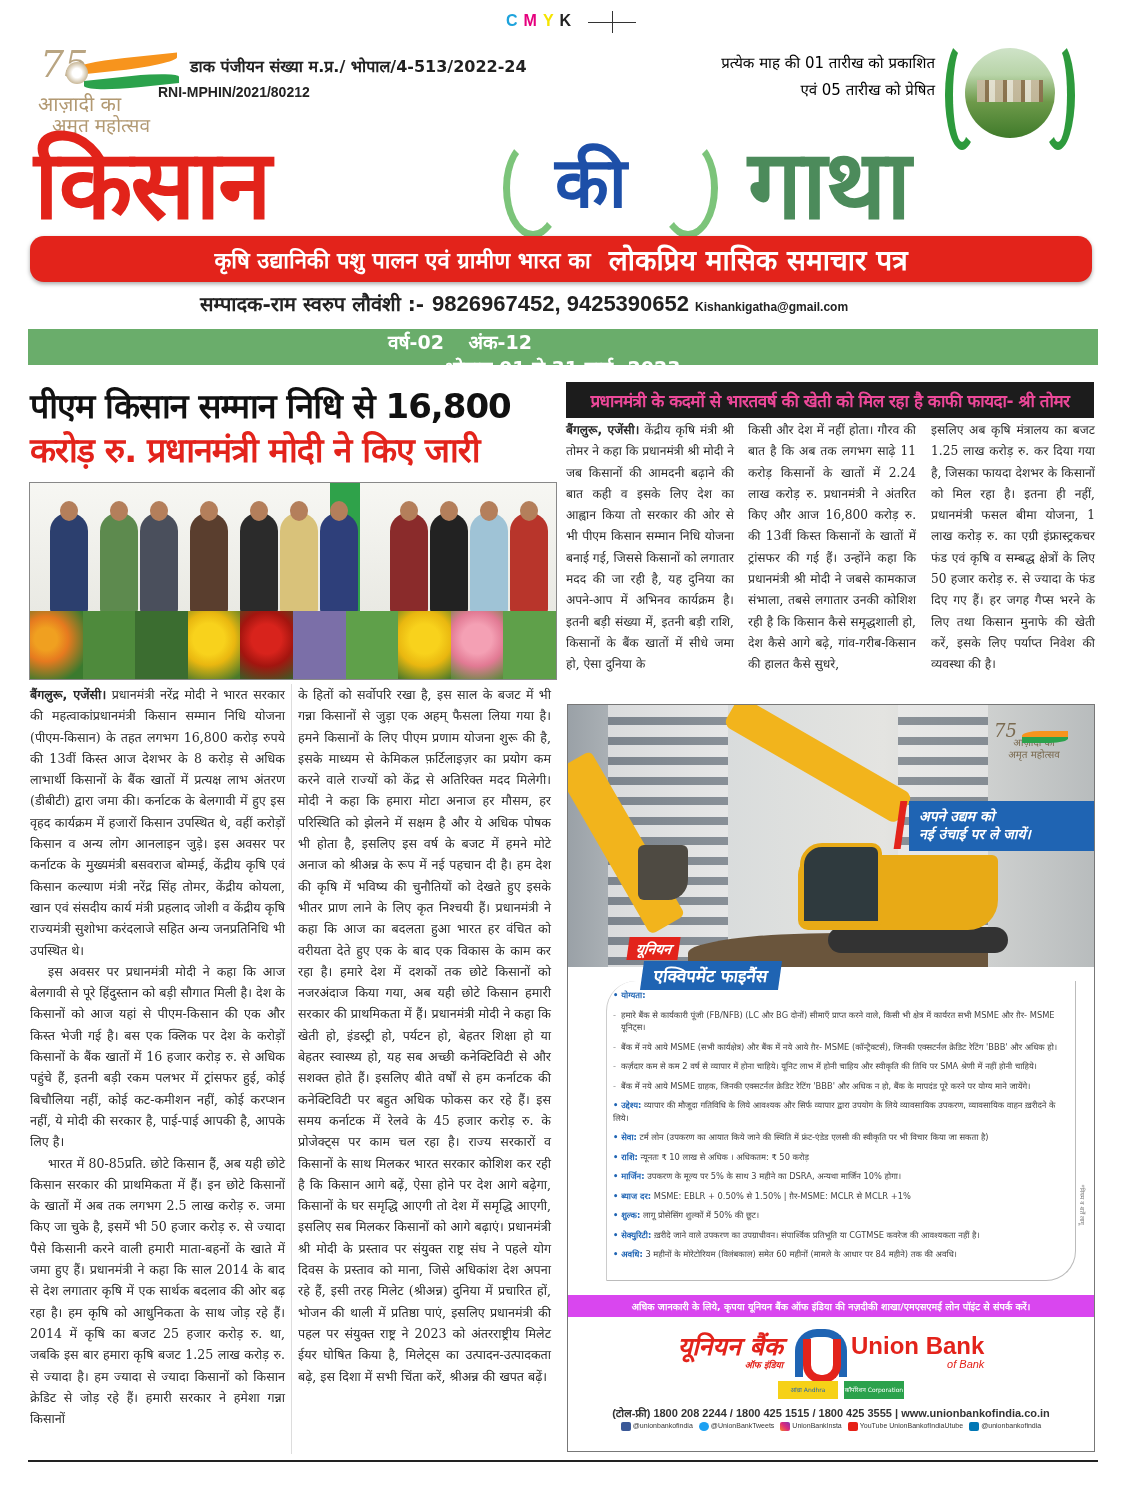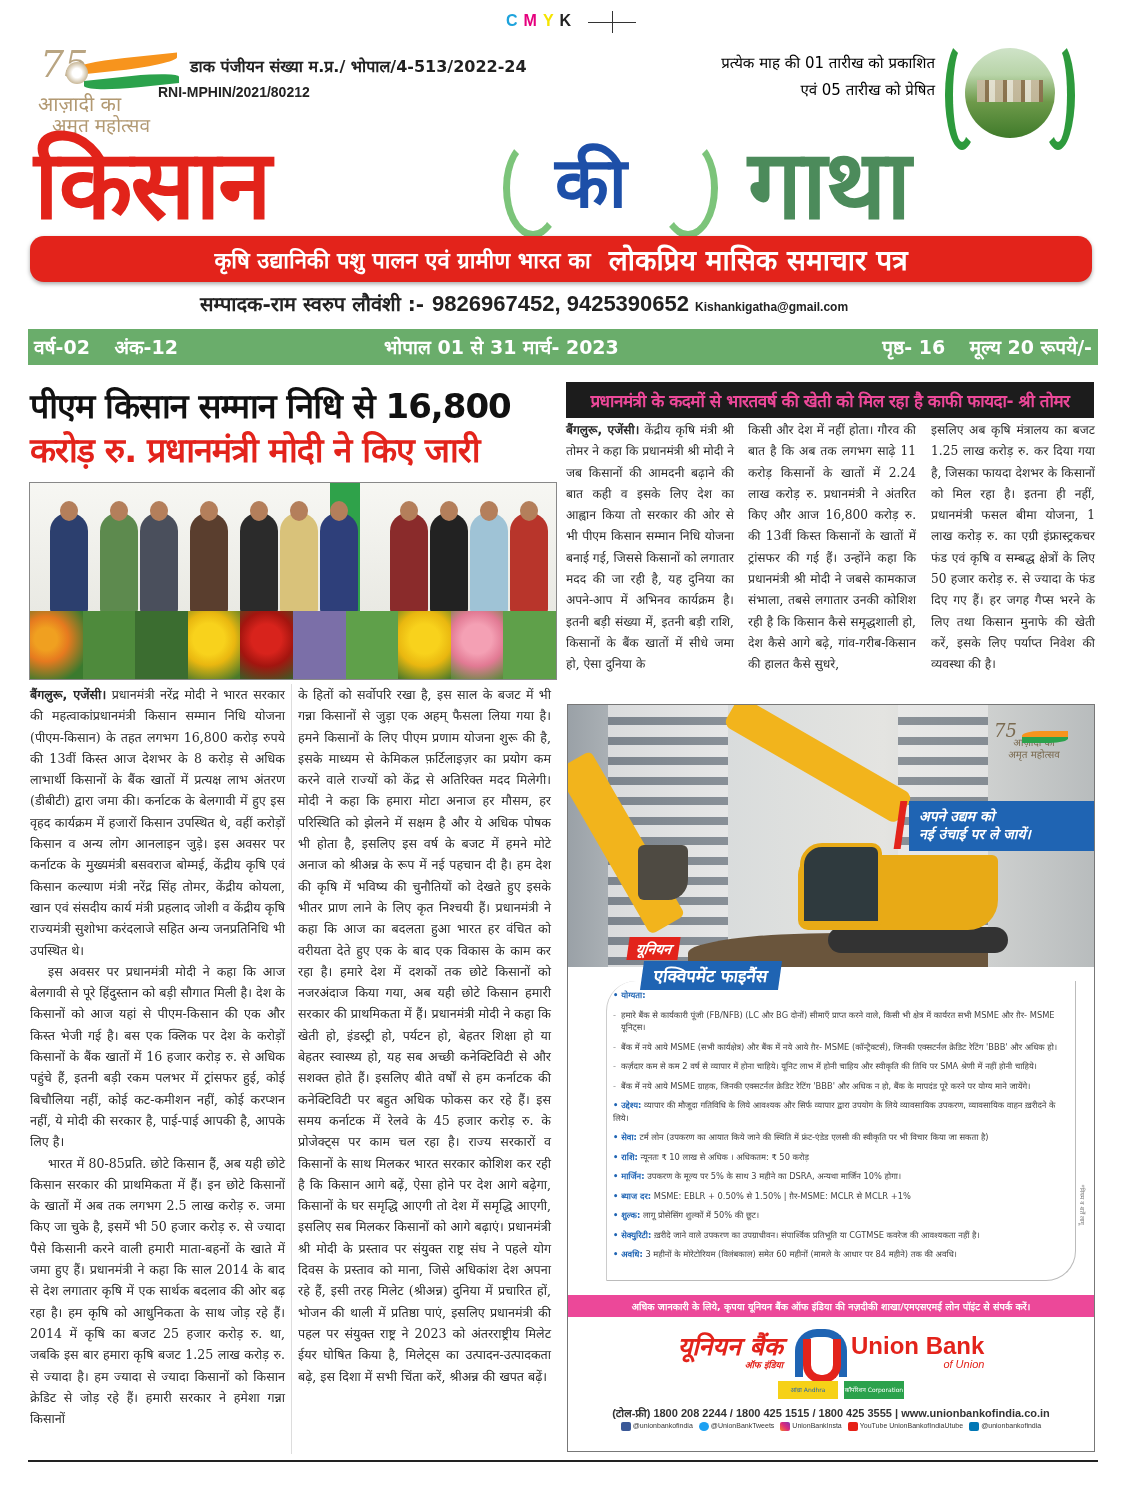--- a/index.html
+++ b/index.html
@@ -43,21 +43,21 @@
 
   .tagline-bar { position: absolute; top: 236px; left: 30px; width: 1062px; height: 46px; background: #e3231b; border-radius: 14px; color: #fff; display: flex; align-items: center; justify-content: center; box-shadow: 0 2px 4px rgba(0,0,0,.35); gap: 8px; }
   .tagline-bar .small { font-size: 22px; font-weight: bold; margin-right: 10px; }
   .tagline-bar .big { font-size: 28px; font-weight: bold; }
 
   .editor-line { position: absolute; top: 290px; left: 200px; width: 900px; font-weight: bold; display: flex; align-items: baseline; }
   .editor-line .ed { font-size: 20px; }
   .editor-line .ph { font-family: "Liberation Sans", sans-serif; font-size: 22px; margin-left: 8px; }
   .editor-line .mail { font-family: "Liberation Sans", sans-serif; font-size: 12px; margin-left: 6px; }
 
-  .issue-bar { position: absolute; top: 329px; left: 28px; width: 1070px; height: 36px; background: #6aad6b; color: #fff; font-weight: bold; font-size: 19px; display: flex; align-items: center; padding: 0 6px; }
+  .issue-bar { position: absolute; top: 329px; left: 28px; width: 1070px; height: 36px; background: #6aad6b; color: #fff; font-weight: bold; font-size: 19px; display: flex; align-items: center; padding: 0 6px; flex-direction: column; }
   .issue-bar .left { width: 350px; }
   .issue-bar .left span + span { margin-left: 18px; }
   .issue-bar .mid { flex: 1; }
   .issue-bar .right span + span { margin-left: 18px; }
 
   
   .headline { position: absolute; top: 384px; left: 30px; width: 525px; font-weight: bold; font-size: 34px; line-height: 44px; letter-spacing: -1px; }
   .headline .l1 { color: #111; display: block; }
   .headline .l2 { color: #e3231b; display: block; }
 
@@ -100,21 +100,21 @@
   .ad-slogan::before { content: ""; position: absolute; left: -12px; top: 0; width: 7px; height: 48px; background: #e3231b; transform: skewX(-8deg); }
   .ad-brand1 { position: absolute; left: 60px; top: 232px; background: #e3231b; color: #fff; font-weight: bold; font-style: italic; font-size: 14px; padding: 2px 8px; transform: skewX(-8deg); }
   .ad-brand2 { position: absolute; left: 74px; top: 256px; background: #1f64b3; color: #fff; font-weight: bold; font-size: 17px; padding: 3px 12px; transform: skewX(-8deg); z-index: 2; }
   .ad-body { position: absolute; left: 38px; top: 276px; width: 470px; height: 300px; border: 1px solid #bbb; border-top: none; border-radius: 0 0 30px 0; border-left: 1px solid #ccc; border-radius: 30px 0 30px 0; padding: 8px 8px 2px 6px; font-size: 8.3px; color: #444; line-height: 12.5px; }
   .ad-body .item { margin-bottom: 7px; }
   .ad-body .item .k { color: #1f64b3; font-weight: bold; }
   .ad-body .item.bullet::before { content: "• "; color: #1f64b3; font-weight: bold; }
   .ad-body .sub { padding-left: 8px; position: relative; margin-bottom: 7px; }
   .ad-body .sub::before { content: "-"; position: absolute; left: 0; color: #999; }
   .ad-side-note { position: absolute; right: 8px; top: 520px; font-size: 6px; color: #777; transform: rotate(90deg); transform-origin: right top; white-space: nowrap; }
-  .ad-red-band { position: absolute; left: 0; top: 590px; width: 100%; height: 22px; background: #ec4899; color: #fff; font-size: 9.5px; font-weight: bold; display: flex; align-items: center; justify-content: center; }
+  .ad-red-band { position: absolute; left: 0; top: 590px; width: 100%; height: 22px; background: #d946ef; color: #fff; font-size: 9.5px; font-weight: bold; display: flex; align-items: center; justify-content: center; }
   .ub-logo { position: absolute; top: 620px; left: 0; width: 100%; height: 54px; display: flex; align-items: center; justify-content: center; }
   .ub-logo .hi { color: #e3231b; font-weight: bold; font-style: italic; font-size: 25px; line-height: 26px; text-align: right; }
   .ub-logo .hi small { display: block; font-size: 9px; line-height: 10px; }
   .ub-logo .mark { width: 44px; height: 46px; margin: 0 12px; position: relative; }
   .ub-logo .mark::before { content: ""; position: absolute; left: 0; top: 0; width: 36px; height: 40px; border: 8px solid #1f64b3; border-bottom: none; border-radius: 22px 22px 0 0; }
   .ub-logo .mark::after { content: ""; position: absolute; left: 8px; top: 10px; width: 22px; height: 36px; border: 8px solid #e3231b; border-top: none; border-radius: 0 0 18px 18px; }
   .ub-logo .en { color: #e3231b; font-family: "Liberation Sans", sans-serif; font-weight: bold; font-size: 24px; line-height: 24px; text-align: right; }
   .ub-logo .en small { display: block; font-size: 11px; font-weight: normal; font-style: italic; line-height: 12px; }
   .merged { position: absolute; top: 676px; left: 210px; display: flex; gap: 6px; }
   .merged .andhra { width: 60px; height: 18px; background: #f6d117; font-size: 6px; color: #1f64b3; text-align: center; line-height: 18px; }
@@ -297,21 +297,21 @@
   <div class="ad-red-band">अधिक जानकारी के लिये, कृपया यूनियन बैंक ऑफ इंडिया की नज़दीकी शाखा/एमएसएमई लोन पॉइंट से संपर्क करें।</div>
 
   <div class="ub-logo">
     <div class="hi">
       <span>यूनियन बैंक</span>
       <small>ऑफ इंडिया</small>
     </div>
     <div class="mark"></div>
     <div class="en">
       <span>Union Bank</span>
-      <small>of Union</small>
+      <small>of Bank</small>
     </div>
   </div>
   <div class="merged">
     <div class="andhra">आंध्रा Andhra</div>
     <div class="corp">कॉर्पोरेशन Corporation</div>
   </div>
   <div class="ub-contact">(टोल-फ्री) 1800 208 2244 / 1800 425 1515 / 1800 425 3555 | www.unionbankofindia.co.in</div>
   <div class="ub-social">
     <span><span class="ic fb"></span><span>@unionbankofindia</span></span>
     <span><span class="ic tw"></span><span>@UnionBankTweets</span></span>

